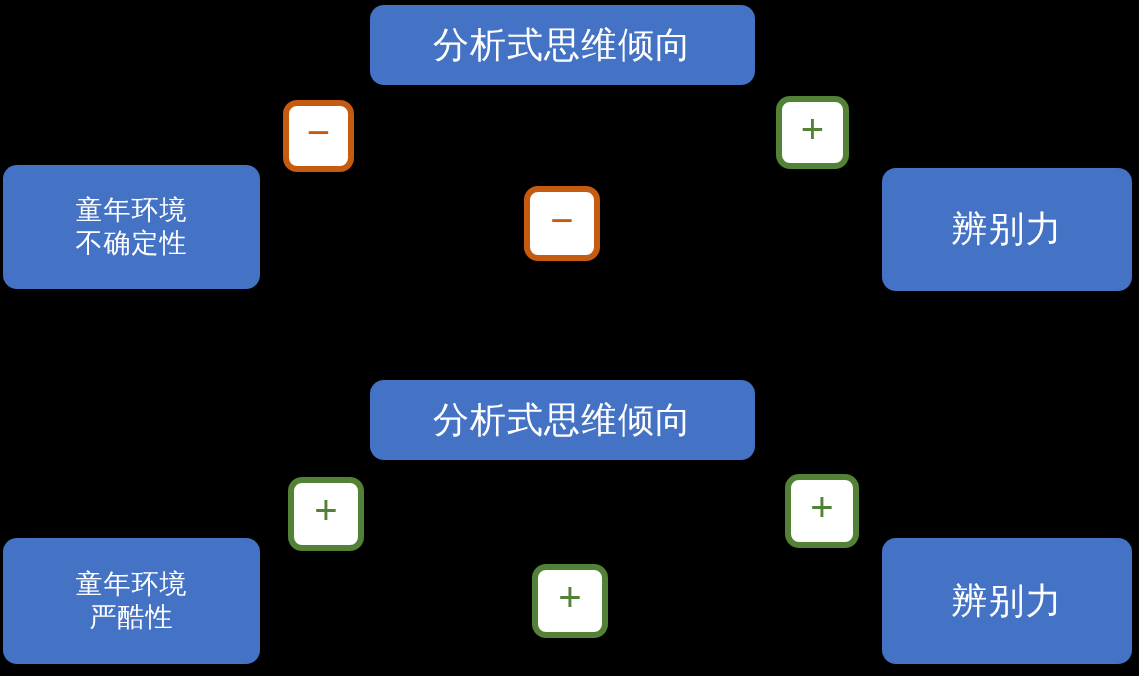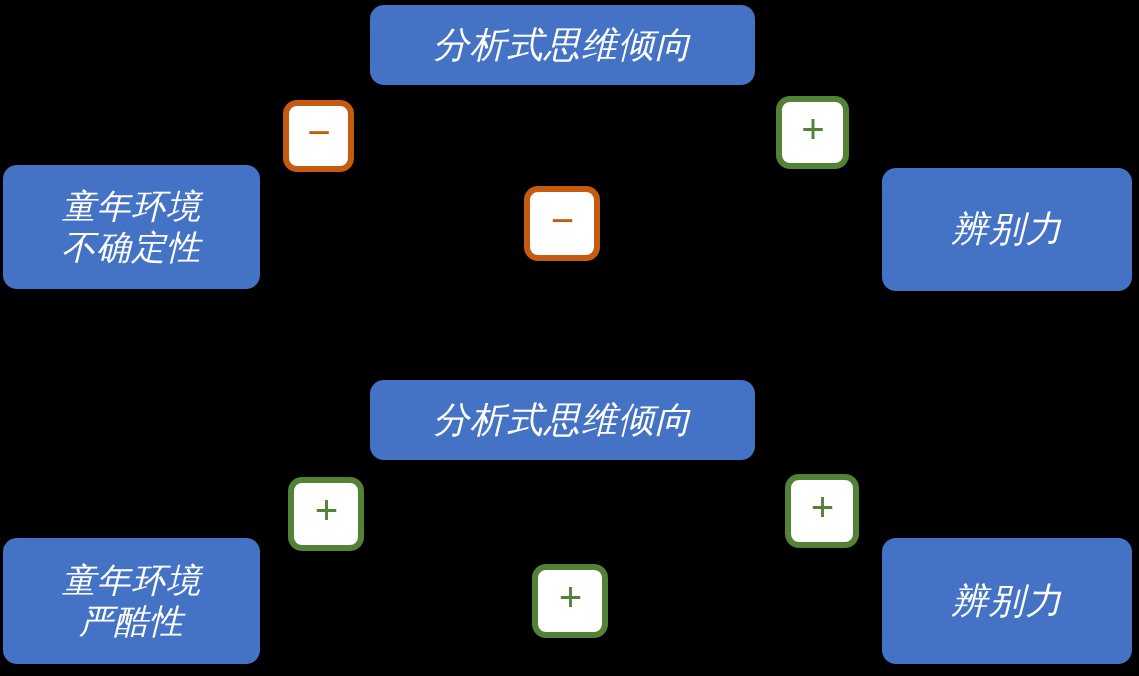--- a/index.html
+++ b/index.html
@@ -9,39 +9,38 @@
   }
   body {
     font-family: "Liberation Sans", "DejaVu Sans", sans-serif;
   }
   #canvas {
     position: relative;
     width: 1139px;
     height: 676px;
     background: #000000;
     overflow: hidden;
-    font-style: italic;
   }
   .node {
     position: absolute;
     background: #4472C4;
     border-radius: 14px;
     display: flex;
     align-items: center;
     justify-content: center;
     color: #FFFFFF;
     text-align: center;
     line-height: 1.18;
     font-size: 36px;
     letter-spacing: 1px;
     white-space: pre-line;
     box-sizing: border-box;
   }
   .node.two-line {
-    font-size: 34px;
+    font-size: 27px;
     line-height: 1.22;
   }
   .badge {
     position: absolute;
     background: #FFFFFF;
     border-style: solid;
     border-width: 6px;
     border-radius: 14px;
     display: flex;
     align-items: center;

